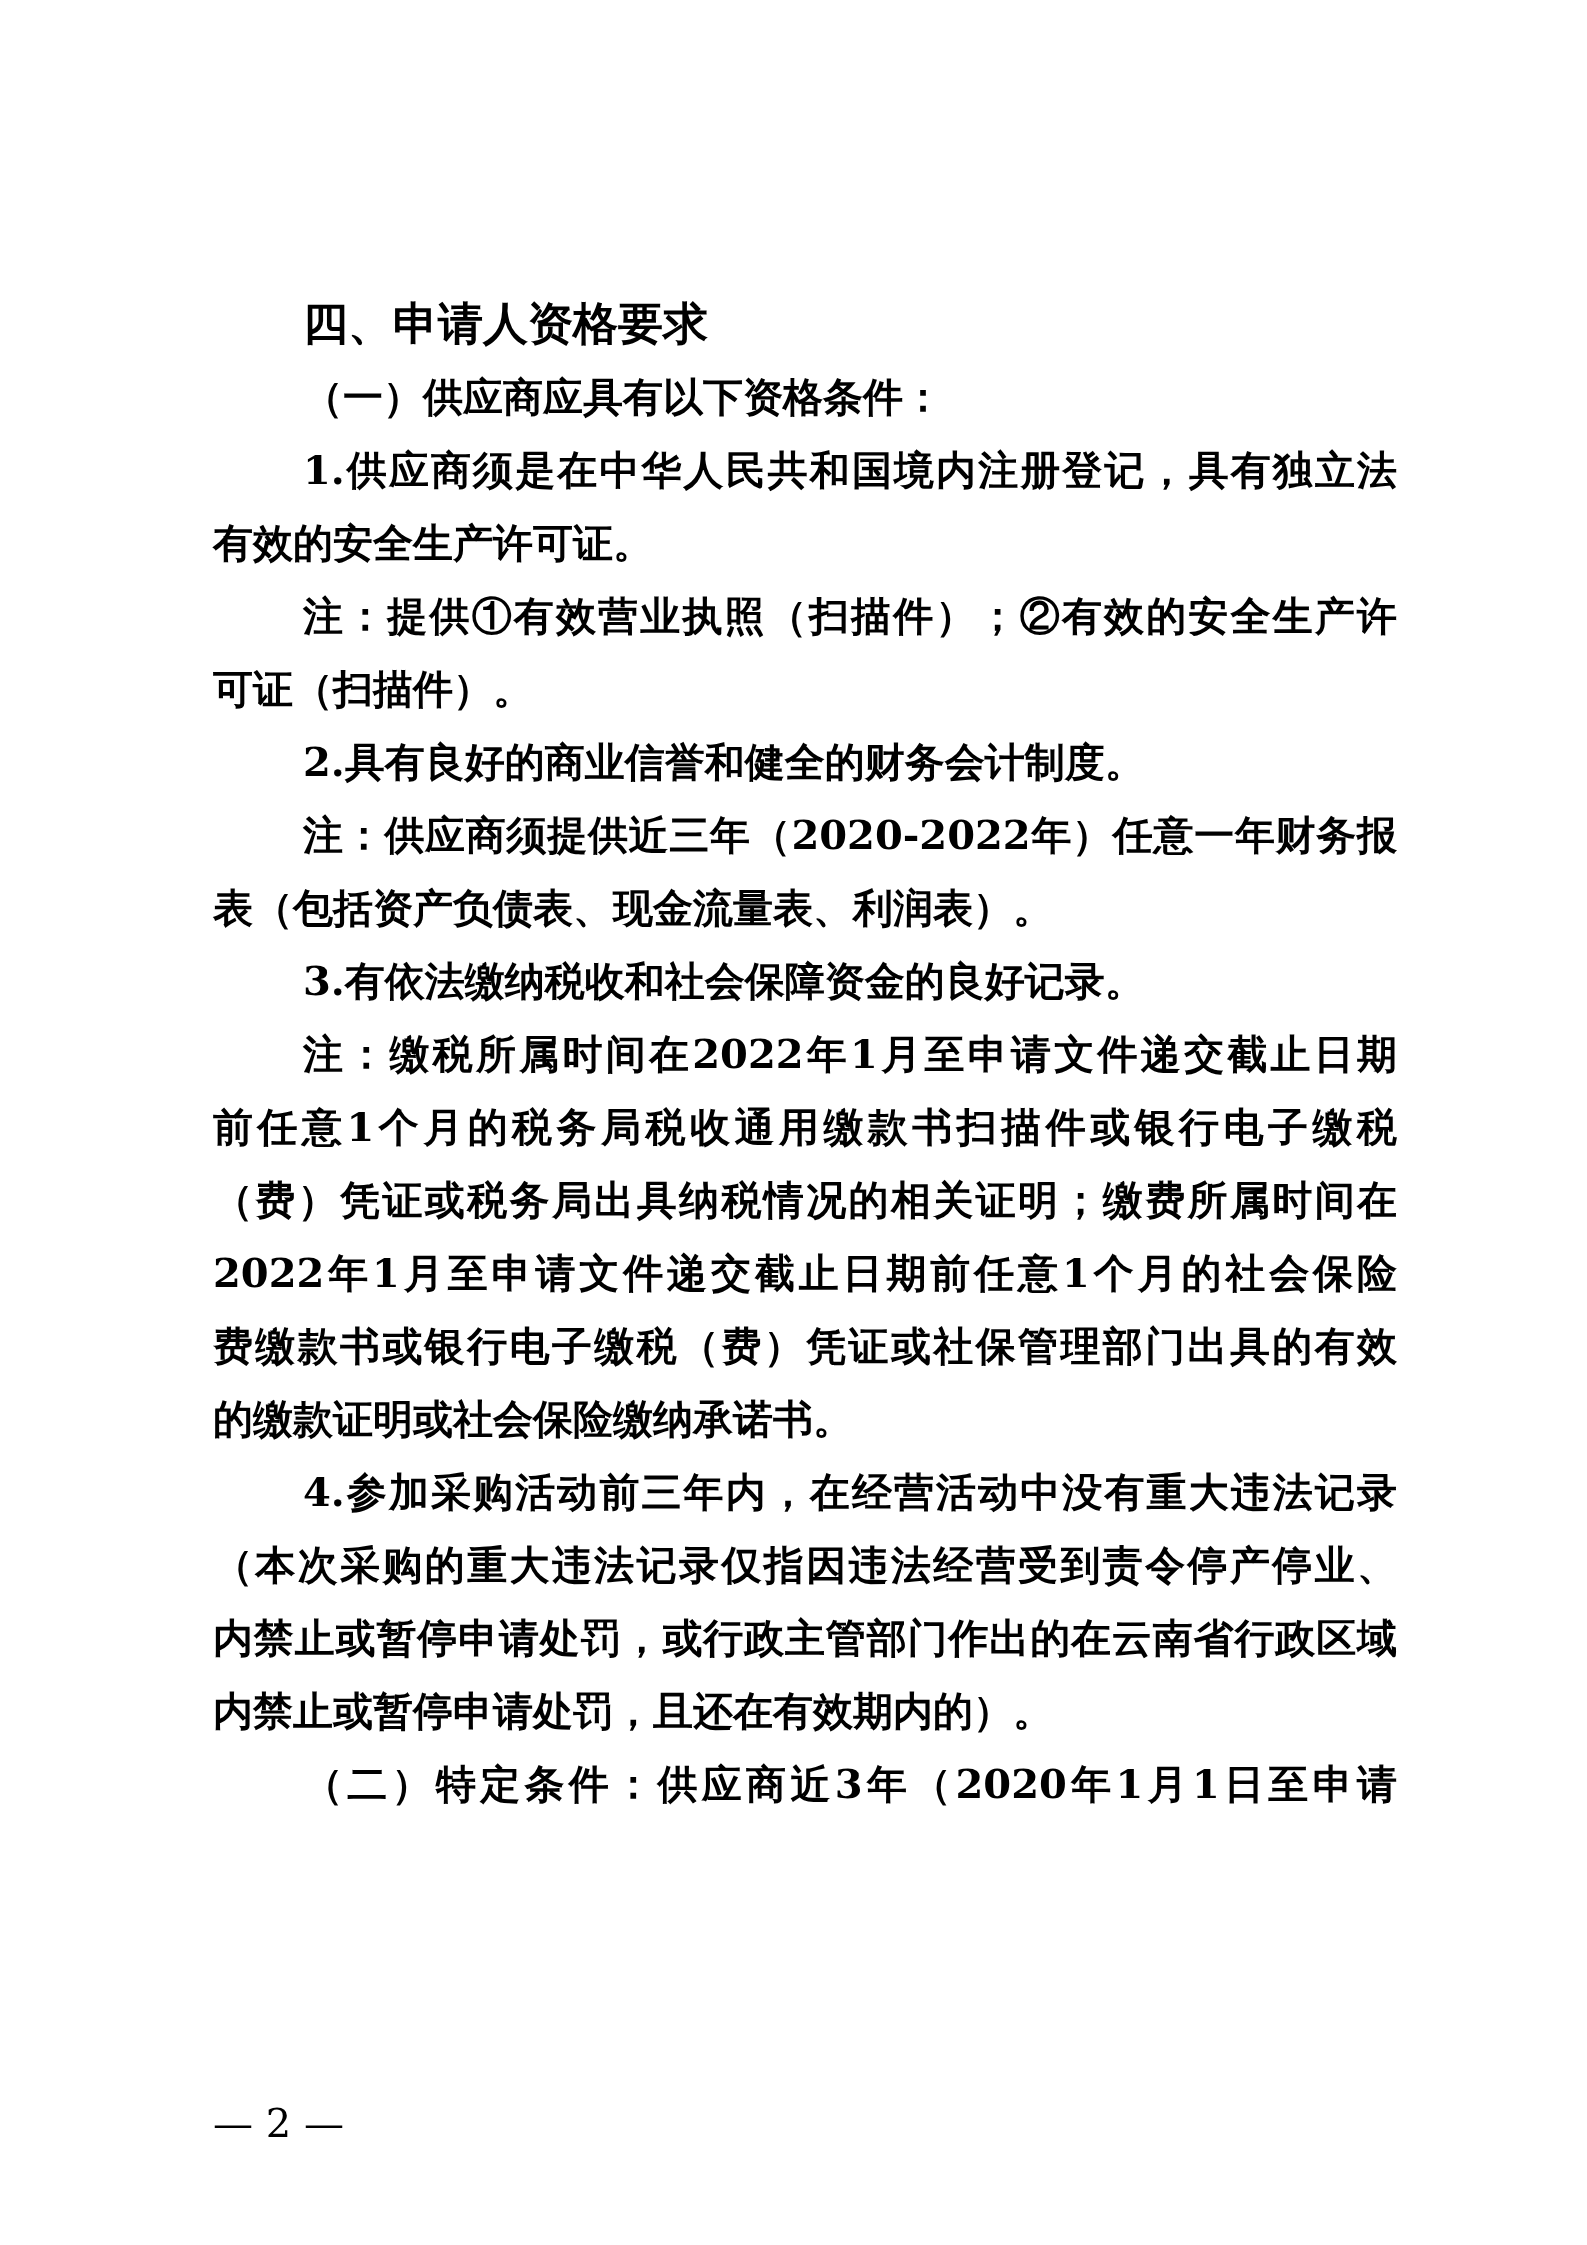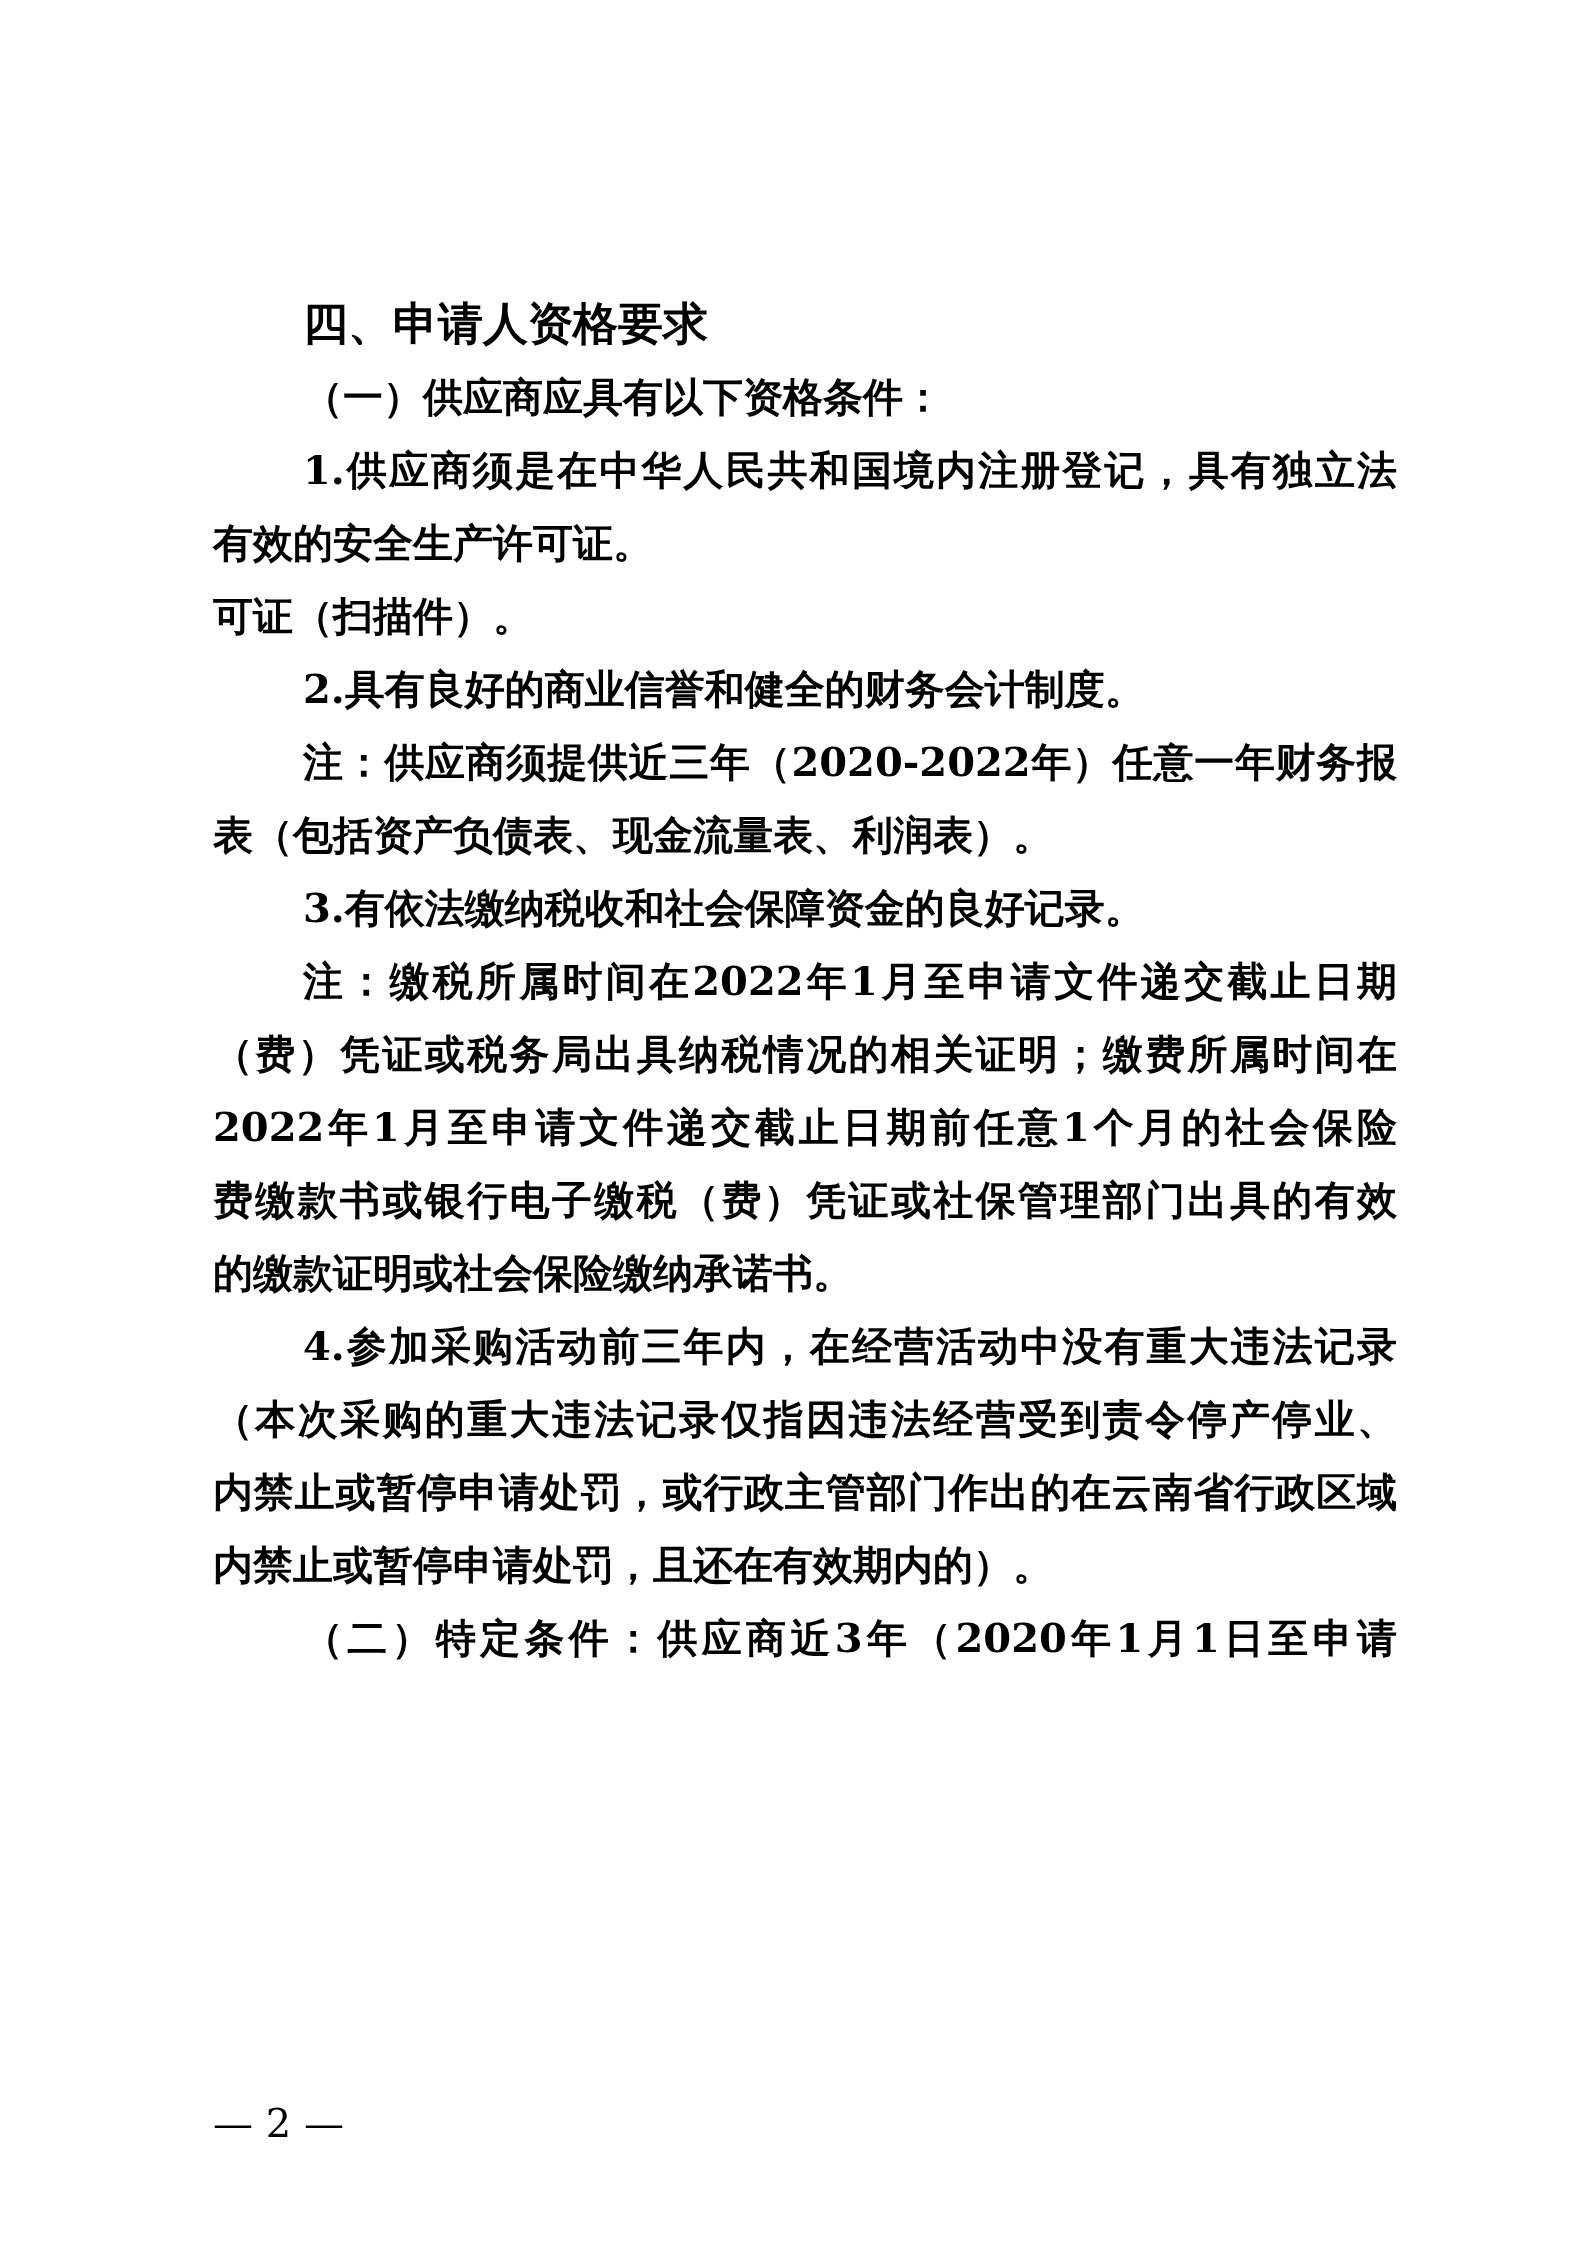--- a/index.html
+++ b/index.html
@@ -17,26 +17,28 @@
 </head>
 <body>
 
 <div class="page">
   <div class="body-text">
     <div class="line heading indent">四、申请人资格要求</div>
     <div class="line indent last">（一）供应商应具有以下资格条件：</div>
     <div id="lines-container">
         <div class="line indent">1.供应商须是在中华人民共和国境内注册登记，具有独立法</div>
         <div class="line last">有效的安全生产许可证。</div>
+        <div class="line indent">注：提供①有效营业执照（扫描件）；②有效的安全生产许</div>
         <div class="line last">可证（扫描件）。</div>
         <div class="line indent last">2.具有良好的商业信誉和健全的财务会计制度。</div>
         <div class="line indent">注：供应商须提供近三年（2020-2022年）任意一年财务报</div>
         <div class="line last">表（包括资产负债表、现金流量表、利润表）。</div>
         <div class="line indent last">3.有依法缴纳税收和社会保障资金的良好记录。</div>
         <div class="line indent">注：缴税所属时间在2022年1月至申请文件递交截止日期</div>
+        <div class="line">前任意1个月的税务局税收通用缴款书扫描件或银行电子缴税</div>
         <div class="line">（费）凭证或税务局出具纳税情况的相关证明；缴费所属时间在</div>
         <div class="line">2022年1月至申请文件递交截止日期前任意1个月的社会保险</div>
         <div class="line">费缴款书或银行电子缴税（费）凭证或社保管理部门出具的有效</div>
         <div class="line last">的缴款证明或社会保险缴纳承诺书。</div>
         <div class="line indent">4.参加采购活动前三年内，在经营活动中没有重大违法记录</div>
         <div class="line">（本次采购的重大违法记录仅指因违法经营受到责令停产停业、</div>
         <div class="line">内禁止或暂停申请处罚，或行政主管部门作出的在云南省行政区域</div>
         <div class="line last">内禁止或暂停申请处罚，且还在有效期内的）。</div>
         <div class="line indent">（二）特定条件：供应商近3年（2020年1月1日至申请</div>
       </div>

